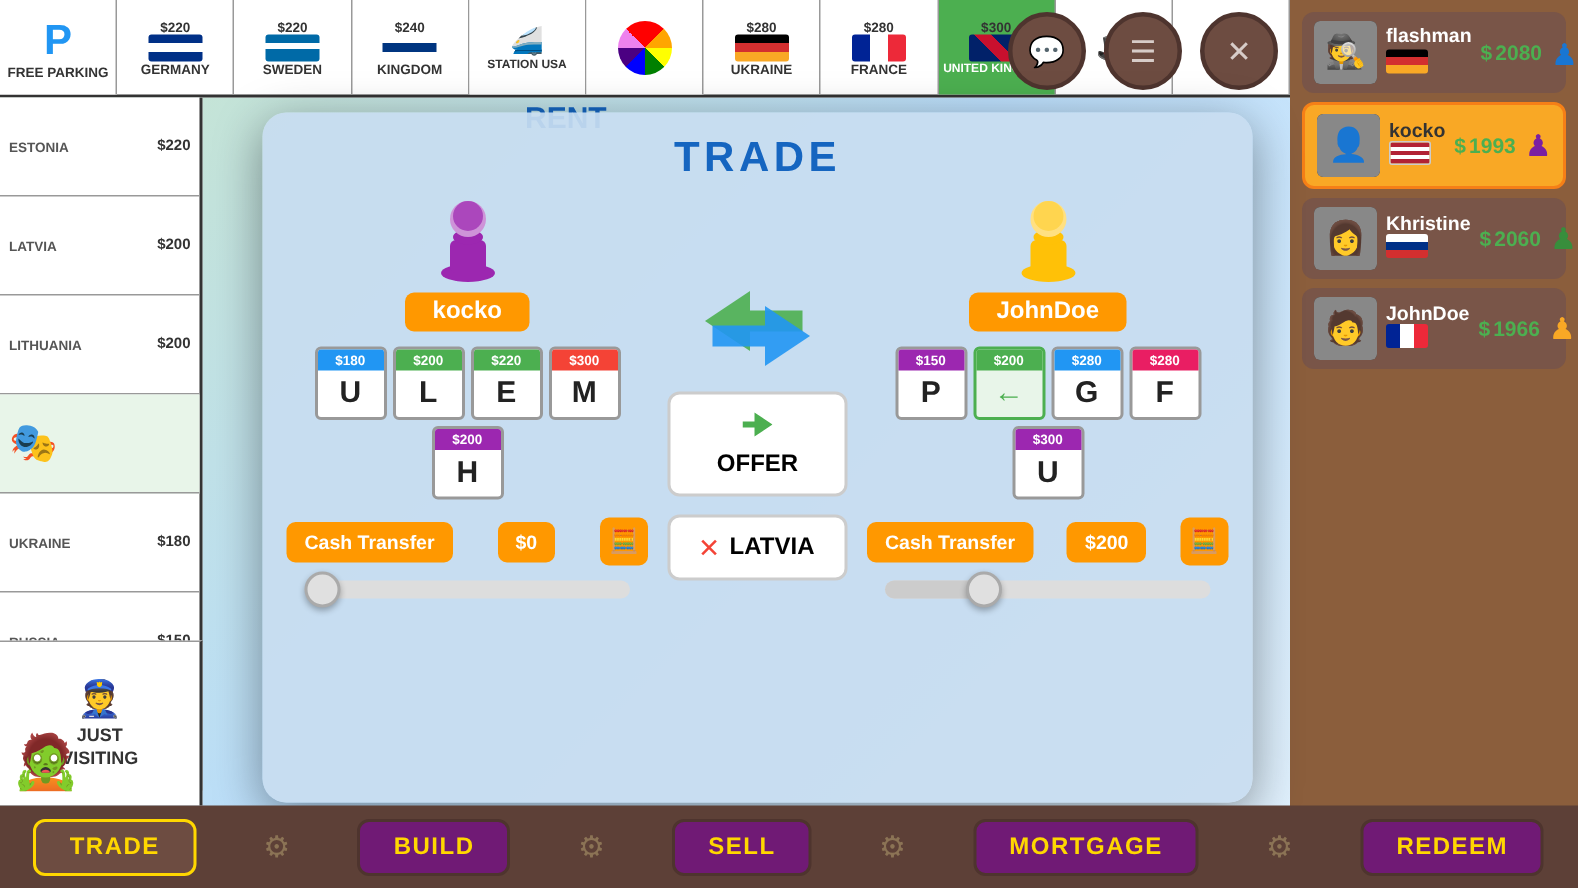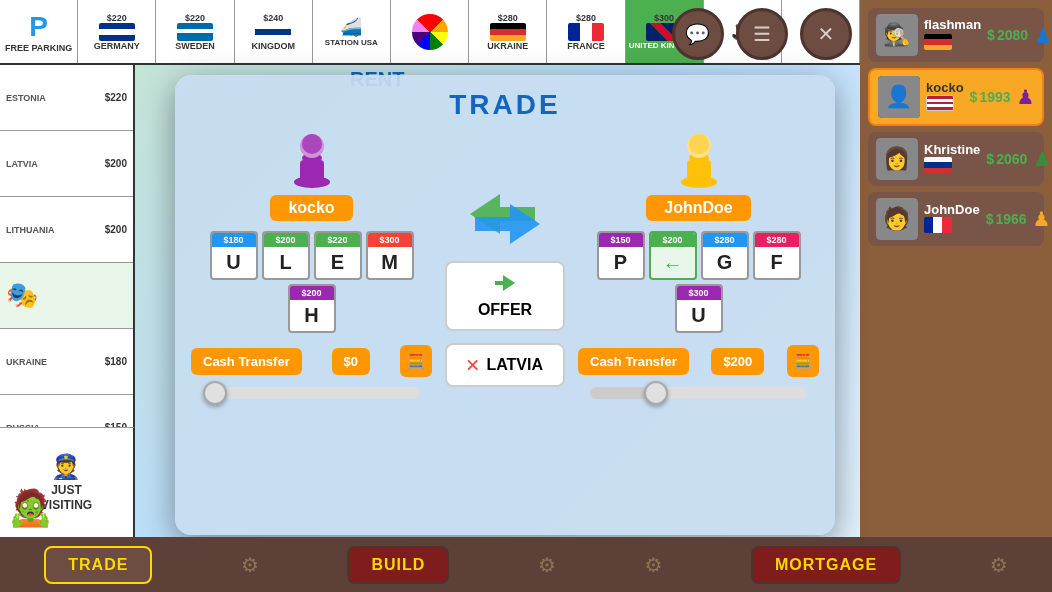--- a/index.html
+++ b/index.html
@@ -83,21 +83,21 @@
       position: absolute;
       bottom: 0; left: 0;
       width: 1052px;
       height: 55px;
       background: #5D4037;
       display: flex;
       align-items: center;
       justify-content: space-around;
     }
     .bottom-btn {
-      background: #7f1d1d;
+      background: #701a75;
       color: #FFD700;
       border: 2px solid #4E342E;
       border-radius: 8px;
       padding: 8px 22px;
       font-size: 16px;
       font-weight: bold;
       cursor: pointer;
       text-transform: uppercase;
       letter-spacing: 1px;
     }
@@ -760,16 +760,18 @@
     </div>
 
   </div>
 </div>
 
 <div class="bottom-bar">
   <button class="bottom-btn active">TRADE</button>
   <span style="color:#8B7355;font-size:20px;">⚙</span>
   <button class="bottom-btn">BUILD</button>
   <span style="color:#8B7355;font-size:20px;">⚙</span>
+  <button class="bottom-btn">SELL</button>
   <span style="color:#8B7355;font-size:20px;">⚙</span>
   <button class="bottom-btn">MORTGAGE</button>
   <span style="color:#8B7355;font-size:20px;">⚙</span>
+  <button class="bottom-btn">REDEEM</button>
 </div>
 
 </body></html>

